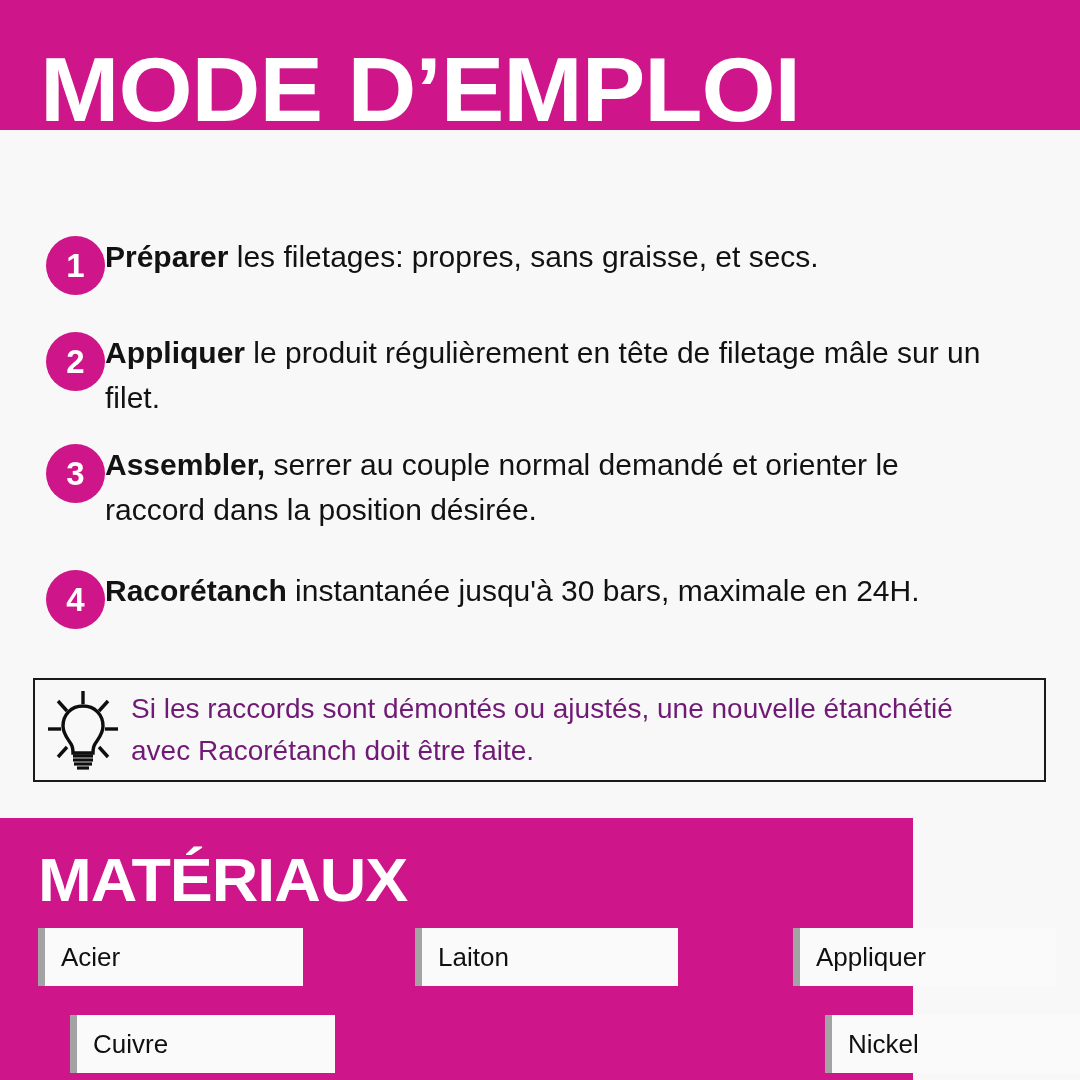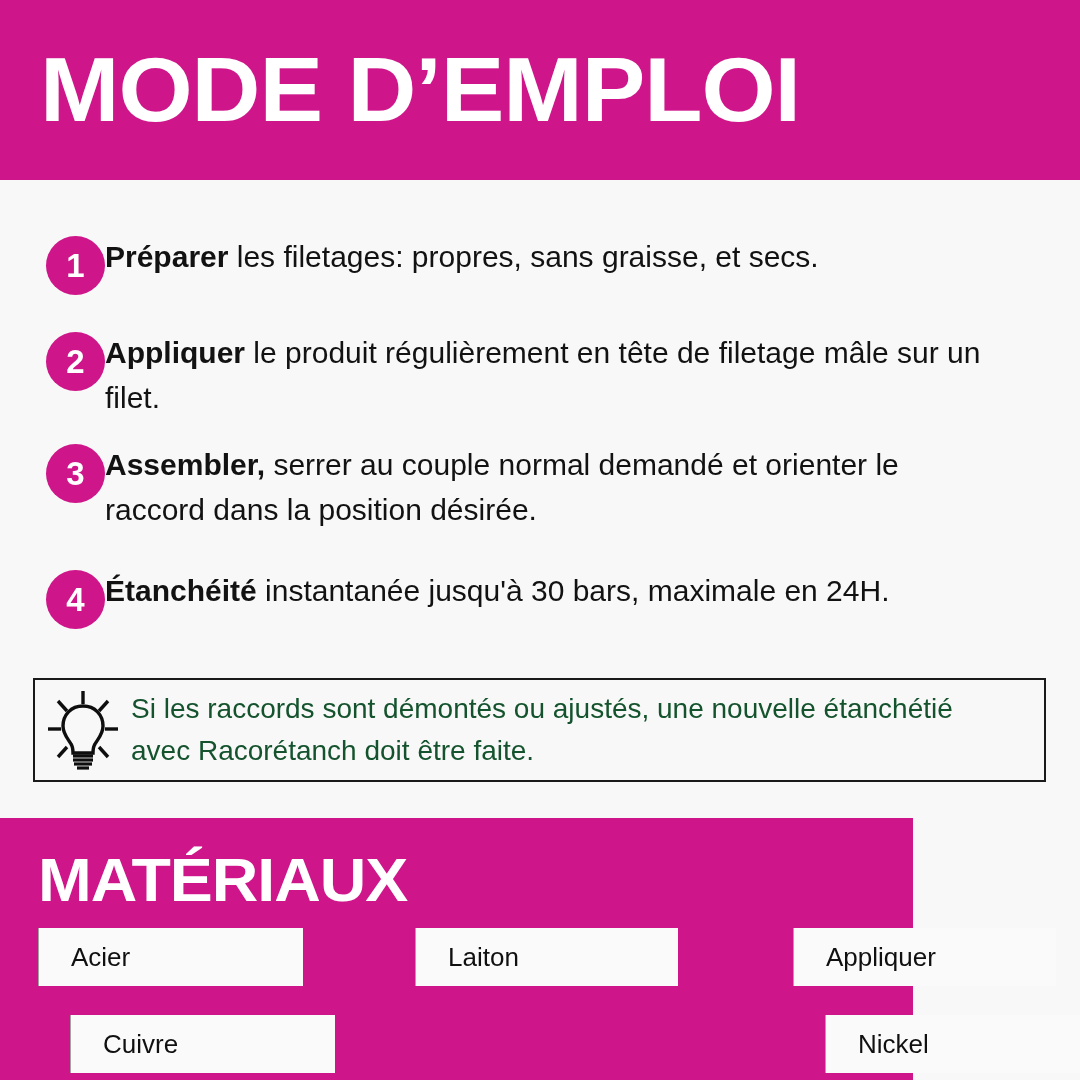--- a/index.html
+++ b/index.html
@@ -14,21 +14,21 @@
     overflow: hidden;
     position: relative;
   }
 
   
   .header-band {
     position: absolute;
     left: 0;
     top: 0;
     width: 1080px;
-    height: 180px;
+    height: 130px;
     background: #CE1589;
     display: flex;
     align-items: center;
   }
   .header-title {
     position: absolute;
     left: 40px;
     top: 36px;
     color: #FFFFFF;
     font-size: 90px;
@@ -122,21 +122,21 @@
   .tip-icon {
     flex: 0 0 auto;
     width: 96px;
     display: flex;
     align-items: center;
     justify-content: center;
   }
   .tip-text {
     font-size: 28px;
     line-height: 42px;
-    color: #14532d;
+    color: #701a75;
     max-width: 880px;
   }
 
   
   .materials-band {
     position: absolute;
     left: 0;
     top: 818px;
     width: 913px;
     height: 262px;
@@ -167,24 +167,24 @@
     height: 58px;
   }
   .chip-row-1 { top: 0px; }
   .chip-row-2 { top: 87px; margin-left: 32px; }
 
   .chip {
     position: absolute;
     height: 58px;
     box-sizing: border-box;
     background: #FAFAFA;
-    border-left: 1px solid #a3a3a3;
-    display: flex;
-    align-items: center;
-    padding-left: 32px;
+    border-left: 7px solid #a3a3a3;
+    display: flex;
+    align-items: center;
+    padding-left: 16px;
     font-size: 26px;
     color: #101010;
   }
   .chip-col-1 { left: 38px; width: 265px; }
   .chip-col-2 { left: 415px; width: 263px; }
   .chip-col-3 { left: 793px; width: 263px; }
 </style>
 </head>
 <body>
 
@@ -212,21 +212,21 @@
   <div class="step step-3">
     <div class="step-badge">3</div>
     <div class="step-text">
       <b>Assembler,</b><span> serrer au couple normal demandé et orienter le raccord dans la position désirée.</span>
     </div>
   </div>
 
   <div class="step step-4">
     <div class="step-badge">4</div>
     <div class="step-text">
-      <b>Étanchéité</b><span> instantanée jusqu'à 30 bars, maximale en 24H.</span>
+      <b>Racorétanch</b><span> instantanée jusqu'à 30 bars, maximale en 24H.</span>
     </div>
   </div>
 
 </div>
 
 <div class="tip-box">
   <div class="tip-icon">
     <svg width="74" height="82" viewBox="0 0 74 82">
       <g stroke="#0E0E0E" stroke-width="3.4" stroke-linecap="butt" fill="none">
         <line x1="37" y1="2" x2="37" y2="15"></line>

